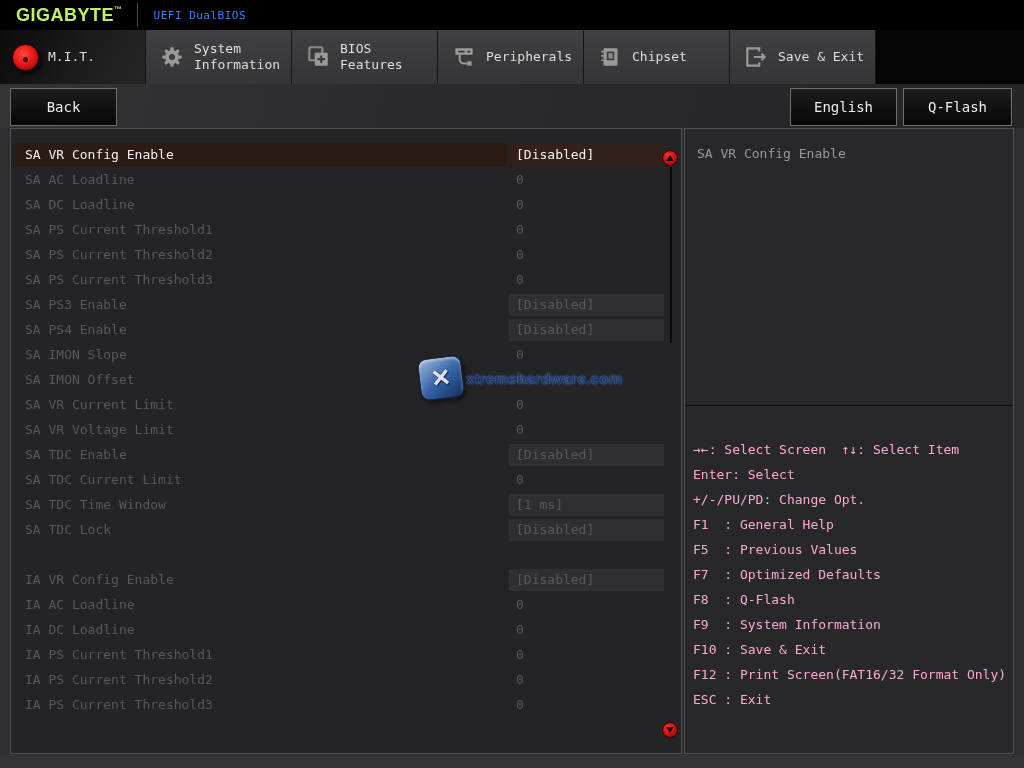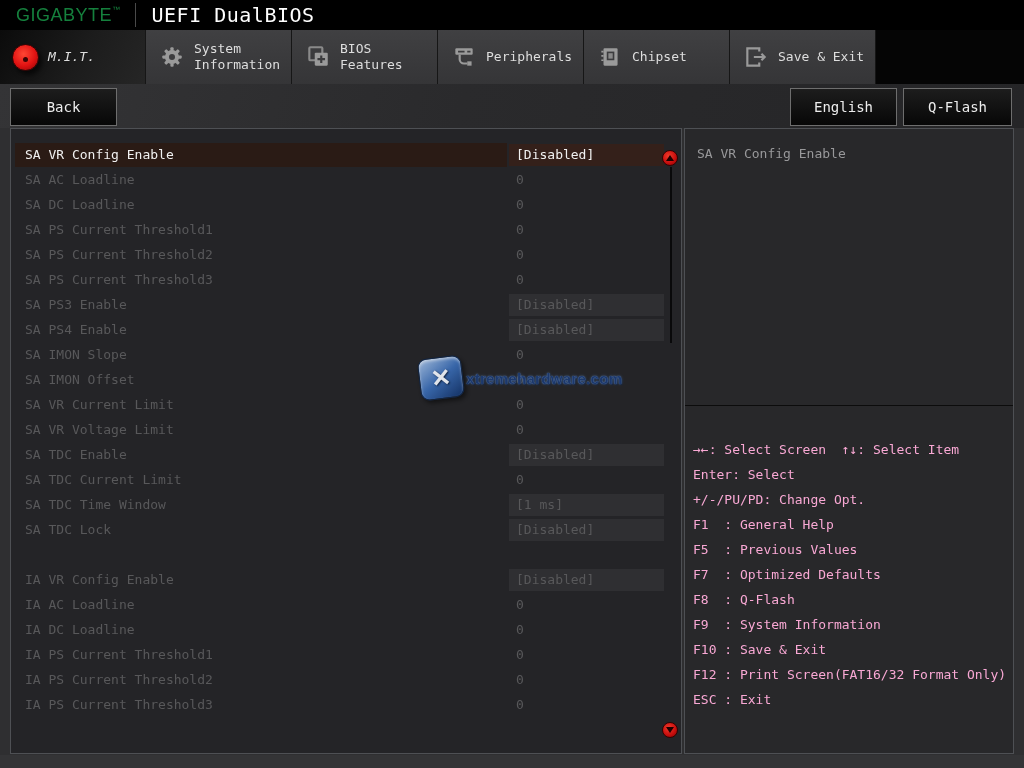--- a/index.html
+++ b/index.html
@@ -5,32 +5,32 @@
   html,body{margin:0;padding:0;}
   body{
     width:1024px;height:768px;overflow:hidden;position:relative;
     background:#2f2f31;
     font-family:"DejaVu Sans Mono","Liberation Mono",monospace;
     -webkit-font-smoothing:none;
   }
   
   #topbar{position:absolute;left:0;top:0;width:1024px;height:30px;background:#000;
     display:flex;align-items:center;padding-left:16px;box-sizing:border-box;}
-  .brand{font-family:"Liberation Sans",sans-serif;font-weight:normal;font-size:18px;
-    color:#15803d;letter-spacing:.5px;}
+  .brand{font-family:"Liberation Sans",sans-serif;font-weight:bold;font-size:18px;
+    color:#bef264;letter-spacing:.5px;}
   .brand sup{font-size:8px;vertical-align:top;}
   .topbar-divider{width:1px;height:24px;background:#4a4a4a;margin:0 16px 0 14px;}
-  .product{font-size:20px;color:#ffffff;letter-spacing:.5px;}
+  .product{font-size:11px;color:#3b82f6;letter-spacing:.5px;}
   
   #tabbar{position:absolute;left:0;top:30px;width:1024px;height:54px;background:#050505;
     display:flex;}
   .tab{width:146px;height:54px;box-sizing:border-box;display:flex;align-items:center;
     gap:9px;padding-left:12px;background:linear-gradient(#404042,#353537);
     border-right:1px solid #161616;color:#dedede;font-size:13px;cursor:pointer;}
-  .tab.selected{background:linear-gradient(120deg,#0b0b0b,#1c1c1c 55%,#262626);font-style:italic;}
+  .tab.selected{background:linear-gradient(120deg,#0b0b0b,#1c1c1c 55%,#262626);}
   .tab-label{width:98px;line-height:16px;}
   .tab-icon{width:27px;height:27px;flex:none;display:flex;align-items:center;justify-content:center;}
   .mit-dot{width:25px;height:25px;border-radius:50%;position:relative;
     background:radial-gradient(circle at 42% 36%,#ff4633,#e01212 55%,#8f0606 95%);
     border:1px solid #3a0303;box-shadow:3px 4px 5px rgba(0,0,0,.65);}
   .mit-dot::after{content:"";position:absolute;left:10px;top:12px;width:5px;height:5px;
     border-radius:50%;background:#3a0404;}
   
   #subbar{position:absolute;left:0;top:84px;width:1024px;height:44px;
     background:linear-gradient(105deg,#343436 0%,#2a2a2c 45%,#252527 100%);}

